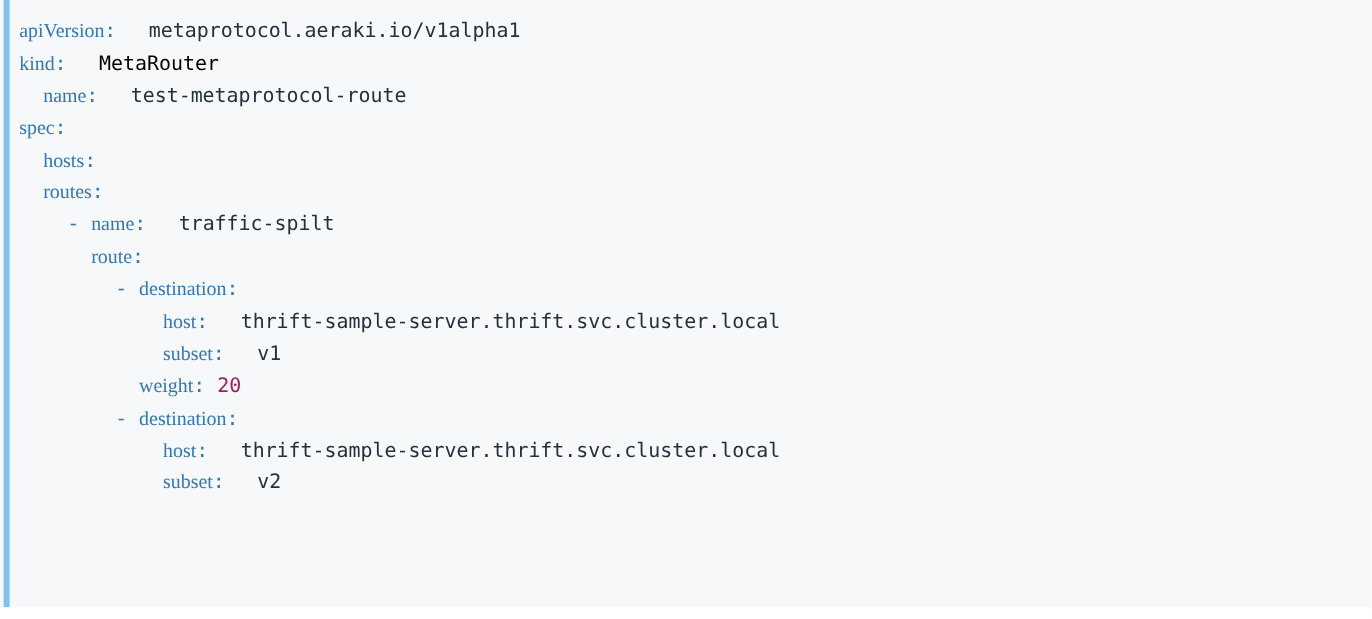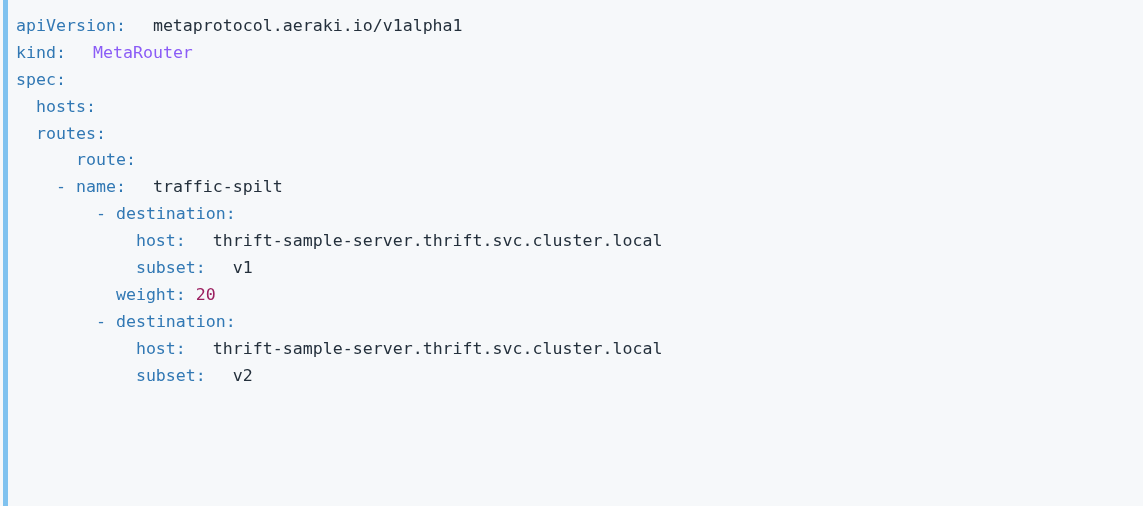--- a/index.html
+++ b/index.html
@@ -44,38 +44,39 @@
   .code-line {
     height: 26.9px;
     line-height: 26.9px;
     font-size: 16.6px;
     white-space: pre;
     letter-spacing: 0px;
     font-family: "DejaVu Sans Mono", "Liberation Mono", monospace;
   }
   .tok-indent   { color: transparent; }
   .tok-dash     { color: #3178b4; }
-  .tok-key      { color: #3178b4; }
+  .tok-key      { color: #3178b4; font-family: Liberation Serif, serif; }
   .tok-colon    { color: #3178b4; }
   .tok-str      { color: #24303c; padding-left: 17px; }
   .tok-num      { color: #9c2060; }
 </style>
 </head>
 <body>
 
 <div class="code-block" style="background: rgb(246, 248, 250);">
   <div class="accent-bar" style="background: rgb(128, 194, 239);"></div>
   <div class="code-body">
       <div class="code-line"><span class="tok-key" style="color: rgb(49, 120, 180);">apiVersion</span><span class="tok-colon" style="color: rgb(49, 120, 180);">: </span><span class="tok-str" style="color: rgb(36, 48, 60);">metaprotocol.aeraki.io/v1alpha1</span></div>
-      <div class="code-line"><span class="tok-key" style="color: rgb(49, 120, 180);">kind</span><span class="tok-colon" style="color: rgb(49, 120, 180);">: </span><span class="tok-str" style="color: #8b5cf6;">MetaRouter</span></div>
+      <div class="code-line"><span class="tok-key" style="color: rgb(49, 120, 180);">kind</span><span class="tok-colon" style="color: rgb(49, 120, 180);">: </span><span class="tok-str" style="color: #000000;">MetaRouter</span></div>
+      <div class="code-line"><span class="tok-indent">  </span><span class="tok-key" style="color: rgb(49, 120, 180);">name</span><span class="tok-colon" style="color: rgb(49, 120, 180);">: </span><span class="tok-str" style="color: rgb(36, 48, 60);">test-metaprotocol-route</span></div>
       <div class="code-line"><span class="tok-key" style="color: rgb(49, 120, 180);">spec</span><span class="tok-colon" style="color: rgb(49, 120, 180);">:</span></div>
       <div class="code-line"><span class="tok-indent">  </span><span class="tok-key" style="color: rgb(49, 120, 180);">hosts</span><span class="tok-colon" style="color: rgb(49, 120, 180);">:</span></div>
       <div class="code-line"><span class="tok-indent">  </span><span class="tok-key" style="color: rgb(49, 120, 180); margin-top: 26px;">routes</span><span class="tok-colon" style="color: rgb(49, 120, 180);">:</span></div>
+      <div class="code-line"><span class="tok-indent">    </span><span class="tok-dash" style="color: rgb(49, 120, 180);">- </span><span class="tok-key" style="color: rgb(49, 120, 180);">name</span><span class="tok-colon" style="color: rgb(49, 120, 180);">: </span><span class="tok-str" style="color: rgb(36, 48, 60);">traffic-spilt</span></div>
       <div class="code-line"><span class="tok-indent">      </span><span class="tok-key" style="color: rgb(49, 120, 180);">route</span><span class="tok-colon" style="color: rgb(49, 120, 180);">:</span></div>
-      <div class="code-line"><span class="tok-indent">    </span><span class="tok-dash" style="color: rgb(49, 120, 180);">- </span><span class="tok-key" style="color: rgb(49, 120, 180);">name</span><span class="tok-colon" style="color: rgb(49, 120, 180);">: </span><span class="tok-str" style="color: rgb(36, 48, 60);">traffic-spilt</span></div>
       <div class="code-line"><span class="tok-indent">        </span><span class="tok-dash" style="color: rgb(49, 120, 180);">- </span><span class="tok-key" style="color: rgb(49, 120, 180);">destination</span><span class="tok-colon" style="color: rgb(49, 120, 180);">:</span></div>
       <div class="code-line"><span class="tok-indent">            </span><span class="tok-key" style="color: rgb(49, 120, 180);">host</span><span class="tok-colon" style="color: rgb(49, 120, 180);">: </span><span class="tok-str" style="color: rgb(36, 48, 60);">thrift-sample-server.thrift.svc.cluster.local</span></div>
       <div class="code-line"><span class="tok-indent">            </span><span class="tok-key" style="color: rgb(49, 120, 180);">subset</span><span class="tok-colon" style="color: rgb(49, 120, 180);">: </span><span class="tok-str" style="color: rgb(36, 48, 60);">v1</span></div>
       <div class="code-line"><span class="tok-indent">          </span><span class="tok-key" style="color: rgb(49, 120, 180);">weight</span><span class="tok-colon" style="color: rgb(49, 120, 180);">: </span><span class="tok-num" style="color: rgb(156, 32, 96);">20</span></div>
       <div class="code-line"><span class="tok-indent">        </span><span class="tok-dash" style="color: rgb(49, 120, 180);">- </span><span class="tok-key" style="color: rgb(49, 120, 180);">destination</span><span class="tok-colon" style="color: rgb(49, 120, 180);">:</span></div>
       <div class="code-line"><span class="tok-indent">            </span><span class="tok-key" style="color: rgb(49, 120, 180);">host</span><span class="tok-colon" style="color: rgb(49, 120, 180);">: </span><span class="tok-str" style="color: rgb(36, 48, 60);">thrift-sample-server.thrift.svc.cluster.local</span></div>
       <div class="code-line"><span class="tok-indent">            </span><span class="tok-key" style="color: rgb(49, 120, 180);">subset</span><span class="tok-colon" style="color: rgb(49, 120, 180);">: </span><span class="tok-str" style="color: rgb(36, 48, 60);">v2</span></div>
     </div>
 </div>
 

